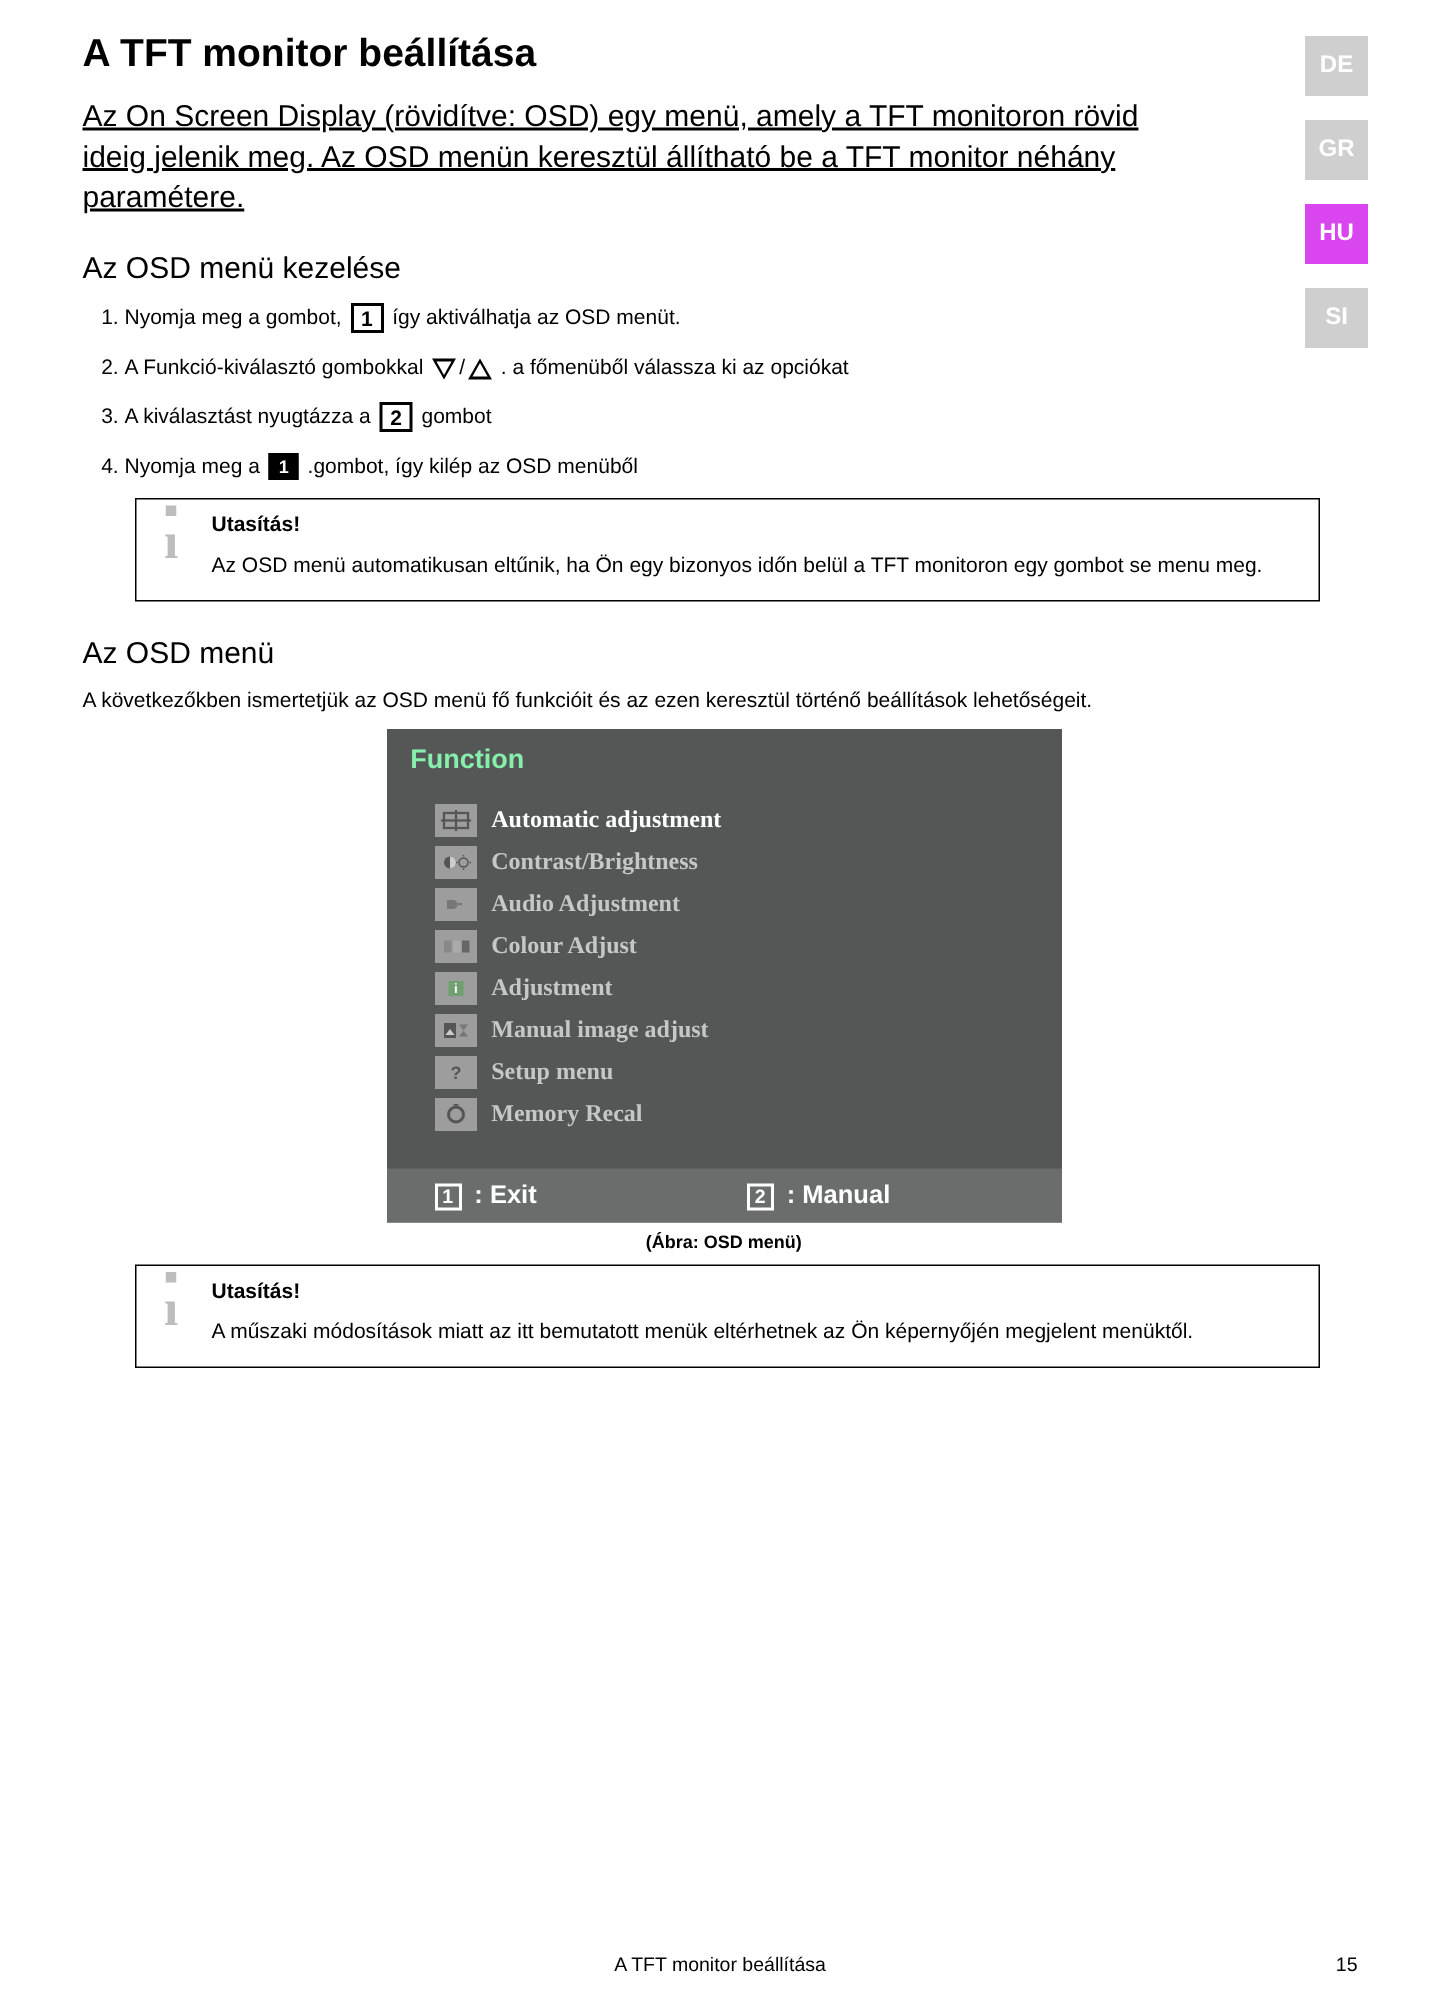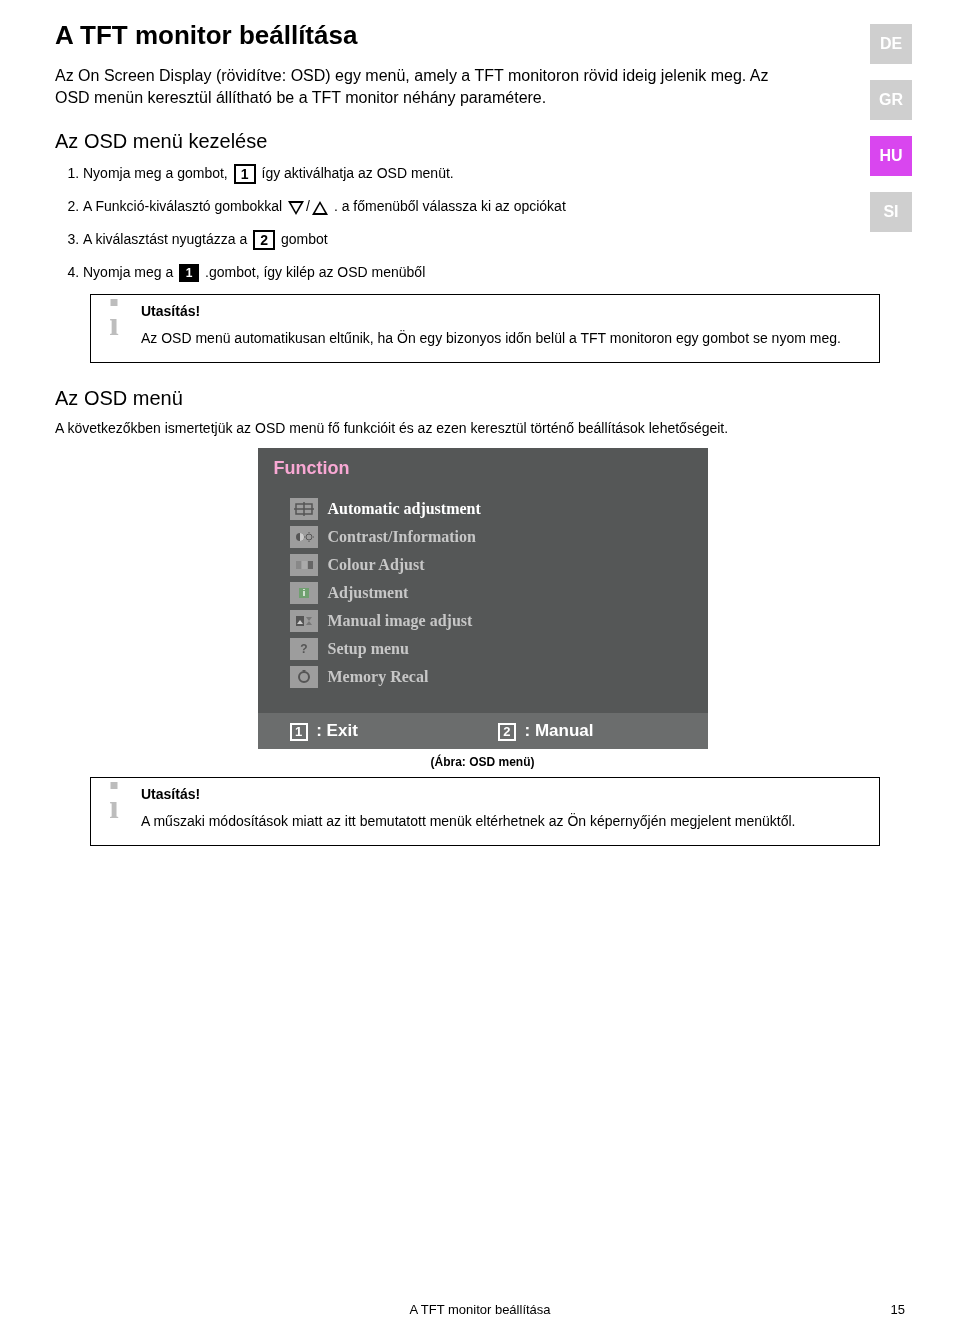--- a/index.html
+++ b/index.html
@@ -12,24 +12,25 @@
     height: 1337px;
     position: relative;
     padding: 20px 50px 20px 55px;
   }
   h1 {
     font-size: 26px;
     font-weight: bold;
     margin-bottom: 14px;
   }
   .intro {
-    font-size: 16px;
+    font-size: 20px;
     margin-bottom: 22px;
     line-height: 1.35;
     max-width: 730px;
+    text-decoration: underline;
   }
   h2 {
     font-size: 20px;
     font-weight: normal;
     margin-bottom: 10px;
   }
   .lang-tabs {
     position: absolute;
     right: 48px;
     top: 24px;
@@ -173,21 +174,21 @@
     font-size: 14px;
     margin-bottom: 12px;
   }
   .osd-panel {
     width: 450px;
     margin: 0 auto 6px auto;
     background: #555757;
     padding: 0;
   }
   .osd-header {
-    color: #f9a8d4;
+    color: #86efac;
     font-weight: bold;
     font-size: 18px;
     padding: 10px 16px 12px 16px;
   }
   .osd-list {
     padding: 4px 18px 22px 32px;
   }
   .osd-item {
     display: flex;
     align-items: center;
@@ -288,21 +289,21 @@
     <span>.gombot, így  kilép az OSD menüből</span>
   </li>
 </ol>
 
 <div class="note-box">
   <div class="note-icon">
     <span class="i-dot"></span>
     <span class="i-circle">ı</span>
   </div>
   <div class="note-title">Utasítás!</div>
-  <div class="note-text">Az OSD menü automatikusan eltűnik, ha Ön egy bizonyos időn belül a TFT monitoron egy gombot se nyom meg.</div>
+  <div class="note-text">Az OSD menü automatikusan eltűnik, ha Ön egy bizonyos időn belül a TFT monitoron egy gombot se menu meg.</div>
 </div>
 
 <h2>Az OSD menü</h2>
 <p class="osd-desc">A következőkben ismertetjük az OSD menü fő funkcióit és az ezen keresztül történő beállítások lehetőségeit.</p>
 
 <div class="osd-panel">
   <div class="osd-header">Function</div>
   <div class="osd-list">
     <div class="osd-item">
       <div class="osd-item-icon">
@@ -321,21 +322,30 @@
             <path d="M6 3 A4 4 0 0 1 6 11 Z" fill="#ccc"></path>
             <circle cx="15" cy="7" r="3" fill="none" stroke="#555"></circle>
             <g stroke="#555">
               <line x1="15" y1="2" x2="15" y2="3"></line>
               <line x1="15" y1="11" x2="15" y2="12"></line>
               <line x1="10" y1="7" x2="11" y2="7"></line>
               <line x1="19" y1="7" x2="20" y2="7"></line>
             </g>
           </svg>
       </div>
-      <div class="osd-item-label">Contrast/Information</div>
+      <div class="osd-item-label">Contrast/Brightness</div>
+    </div>
+    <div class="osd-item">
+      <div class="osd-item-icon">
+        <svg width="20" height="14" viewBox="0 0 20 14">
+            <path d="M4 4 L4 10 L8 10 L8 4 Z M8 4 A3 3 0 0 1 8 10" fill="#777"></path>
+            <path d="M11 7 A3 3 0 0 1 14 7" fill="none" stroke="#777" stroke-width="1.5"></path>
+          </svg>
+      </div>
+      <div class="osd-item-label">Audio Adjustment</div>
     </div>
     <div class="osd-item">
       <div class="osd-item-icon">
         <svg width="20" height="14" viewBox="0 0 20 14">
             <rect x="2" y="3" width="5" height="8" fill="#888"></rect>
             <rect x="8" y="3" width="5" height="8" fill="#aaa"></rect>
             <rect x="14" y="3" width="5" height="8" fill="#666"></rect>
           </svg>
       </div>
       <div class="osd-item-label">Colour Adjust</div>

